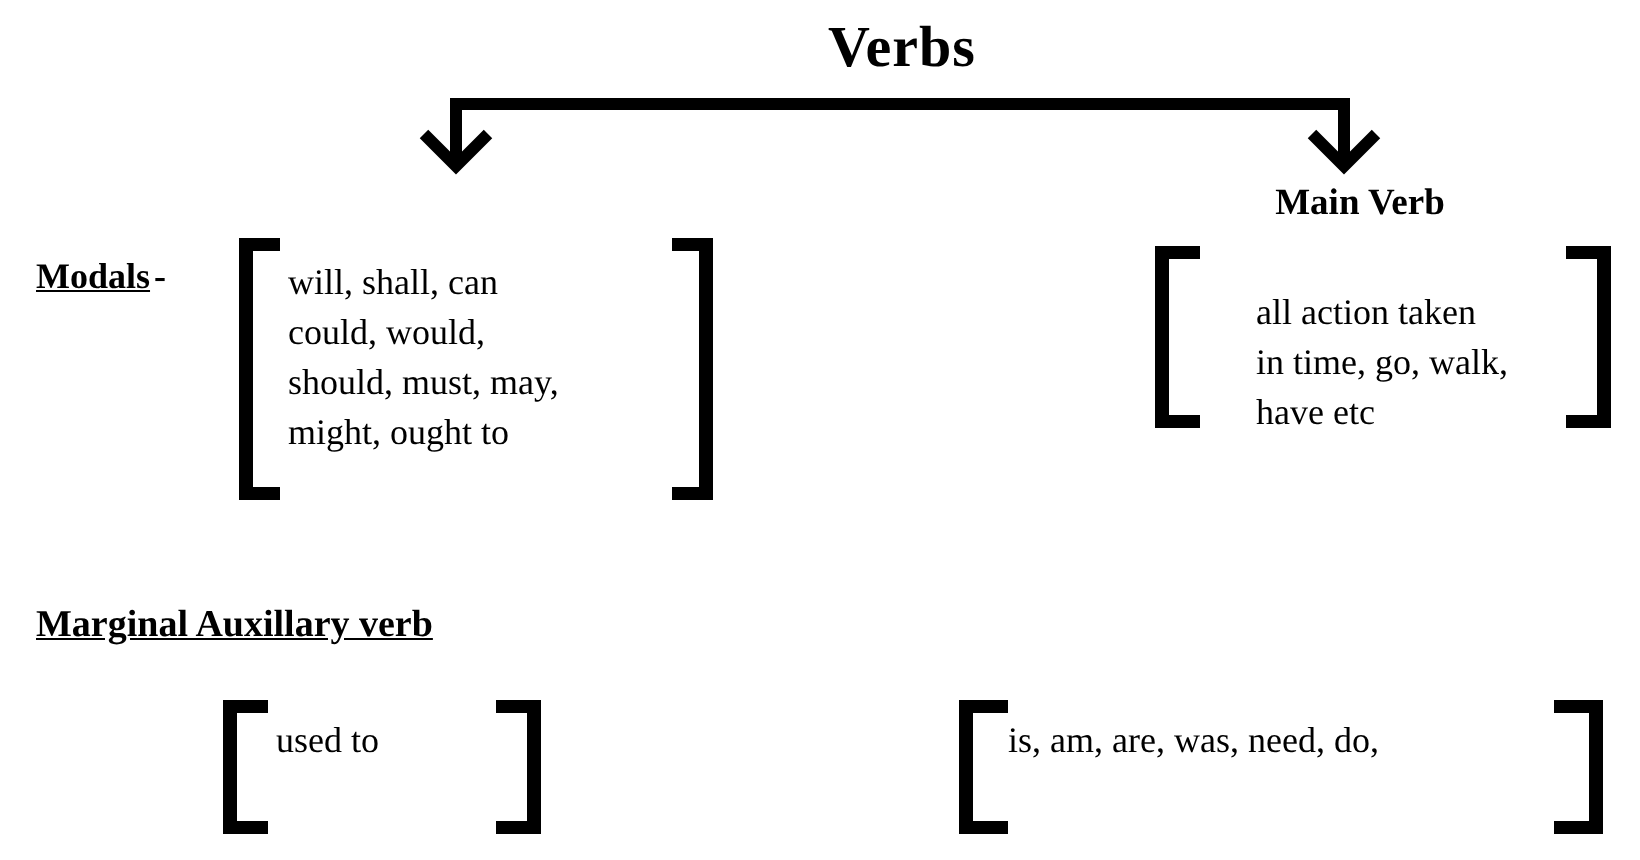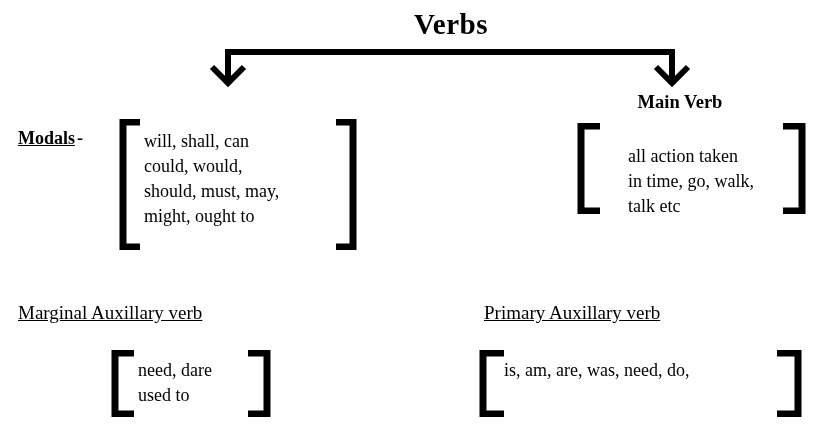--- a/index.html
+++ b/index.html
@@ -46,21 +46,21 @@
     font-size: 18.5px;
     font-weight: bold;
     text-align: center;
     white-space: nowrap;
   }
   #label-helping { left: 140px; top: 92px; width: 200px; }
   #label-main    { left: 580px; top: 92px; width: 200px; }
 
   .section-heading {
     font-size: 19px;
-    font-weight: normal;
+    font-weight: bold;
     text-decoration: underline;
     white-space: nowrap;
   }
   #heading-marginal { left: 18px;  top: 302px; }
   #heading-primary  { left: 484px; top: 302px; }
 
   
   #modals-lead {
     left: 18px;
     top: 128px;
@@ -142,38 +142,36 @@
   </div>
 
   <div class="group" id="group-main">
     <svg class="brk" viewBox="0 0 231 91" preserveAspectRatio="none">
       <path d="M 24 3 L 5 3 L 5 88 L 24 88" stroke="#000" stroke-width="7" fill="none"></path>
       <path d="M 207 3 L 226 3 L 226 88 L 207 88" stroke="#000" stroke-width="7" fill="none"></path>
     </svg>
     <div class="lines">
       <div>all action taken</div>
       <div>in time, go, walk,</div>
-      <div>talk etc</div>
+      <div>have etc</div>
     </div>
   </div>
 
   <div class="abs section-heading" id="heading-marginal">Marginal Auxillary verb</div>
 
   <div class="group" id="group-marginal">
     <svg class="brk" viewBox="0 0 162 67" preserveAspectRatio="none">
       <path d="M 24 3 L 5 3 L 5 64 L 24 64" stroke="#000" stroke-width="7" fill="none"></path>
       <path d="M 138 3 L 157 3 L 157 64 L 138 64" stroke="#000" stroke-width="7" fill="none"></path>
     </svg>
     <div class="lines">
-      <div>need, dare</div>
       <div>used to</div>
     </div>
   </div>
 
-  <div class="abs section-heading" id="heading-primary">Primary Auxillary verb</div>
 
   <div class="group" id="group-primary">
     <svg class="brk" viewBox="0 0 325 67" preserveAspectRatio="none">
       <path d="M 26 3 L 5 3 L 5 64 L 26 64" stroke="#000" stroke-width="7" fill="none"></path>
       <path d="M 299 3 L 320 3 L 320 64 L 299 64" stroke="#000" stroke-width="7" fill="none"></path>
     </svg>
     <div class="lines">
       <div>is, am, are, was, need, do,</div>
     </div>
   </div>

